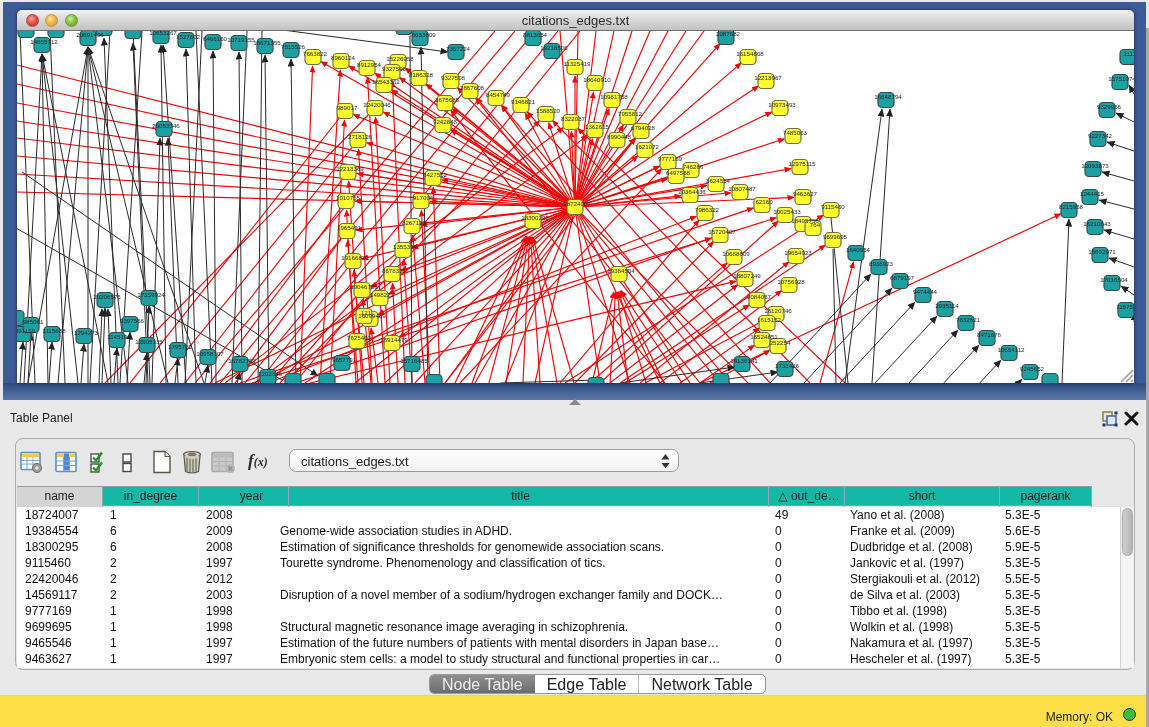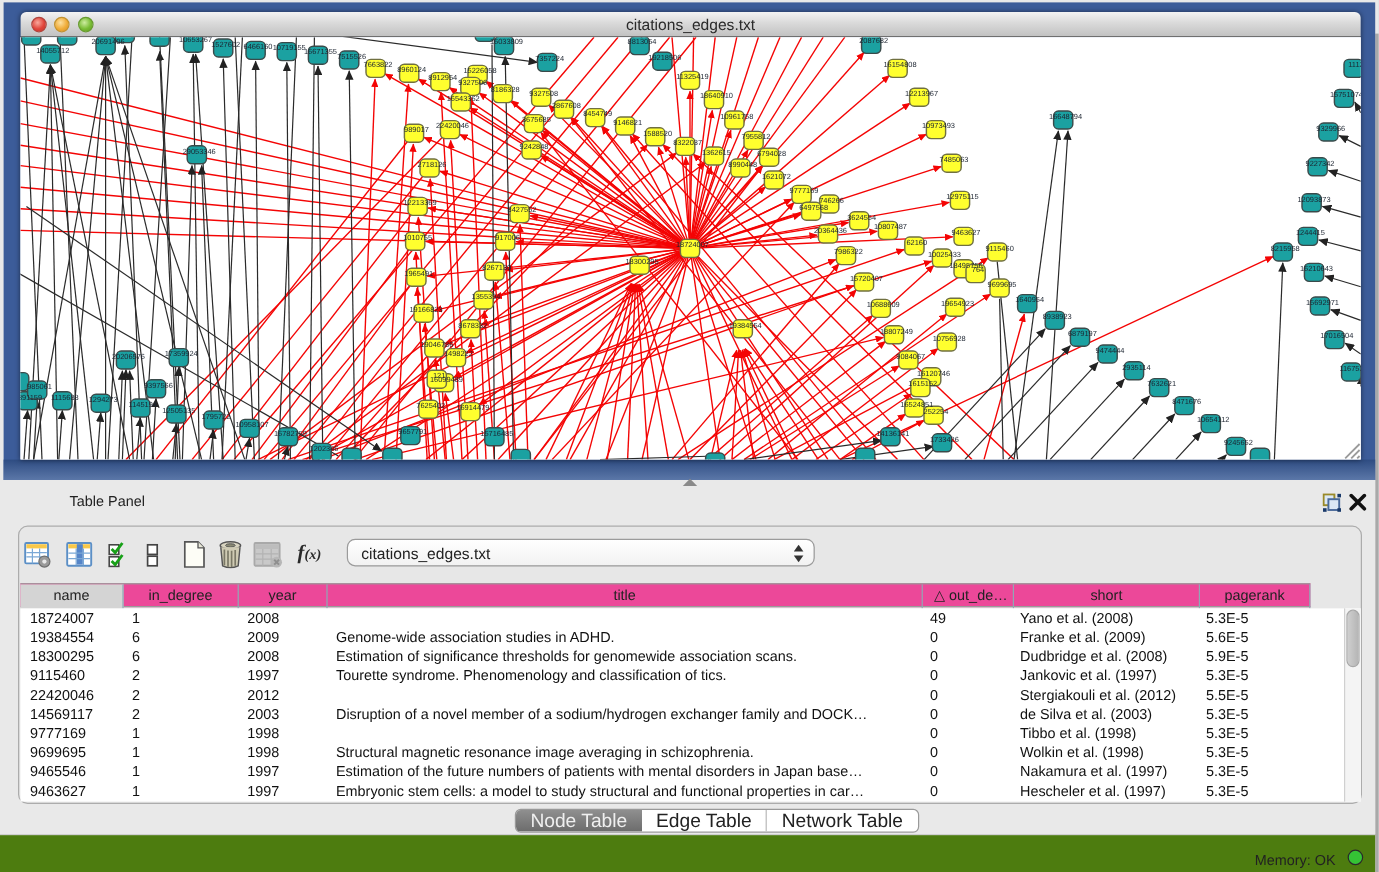--- a/index.html
+++ b/index.html
@@ -13,46 +13,46 @@
 #gwin { position:absolute; left:17px; top:10px; width:1117px; height:373px;
   border-radius:5px 5px 0 0; box-shadow:0 0 4px rgba(0,0,0,.5); }
 #titlebar { position:absolute; left:0; top:0; width:1117px; height:21px;
   background:linear-gradient(#f3f3f3,#dadada 45%,#c2c2c2);
   border-bottom:1px solid #6f6f6f; border-radius:5px 5px 0 0; }
 #titlebar .title { position:absolute; width:100%; text-align:center; top:3px;
   font-size:13px; color:#2a2a2a; }
 .tl { position:absolute; top:4px; width:13px; height:13px; border-radius:50%; }
 #canvas { position:absolute; left:0; top:21px; width:1117px; height:352px; background:#fff; }
 #tpanel { position:absolute; left:0; top:400px; width:1146px; height:327px; background:#e9e9e9; }
-#tpanel .ptitle { position:absolute; left:10px; top:11px; font-size:12px; color:#222;margin-left:48px; }
+#tpanel .ptitle { position:absolute; left:10px; top:11px; font-size:12px; color:#222; }
 #innerpanel { position:absolute; left:15px; top:38px; width:1120px; height:232px;
   border:1px solid #acacac; border-radius:8px; background:#e7e7e7; }
 #combo { position:absolute; left:289px; top:449px; width:390px; height:23px;
   background:linear-gradient(#ffffff,#f2f2f2); border:1px solid #9b9b9b; border-radius:7px; }
 #combo span { position:absolute; left:11px; top:4px; font-size:13px; color:#222; }
-#thead { position:absolute; left:17px; top:486px; height:20px; width:1075px; background:#ec4899;
+#thead { position:absolute; left:17px; top:486px; height:20px; width:1075px; background:#14b8a6;
   border-top:1px solid #9a9a9a; border-bottom:1px solid #9a9a9a; }
 #thead .h { position:absolute; top:0; height:20px; font-size:12px; color:#222;
   text-align:center; line-height:19px; border-right:1px solid #8fa8b5; }
 #tbody { position:absolute; left:17px; top:507px; width:1117px; height:161px; background:#fff; }
 .trow { position:absolute; left:17px; width:1075px; height:16px; font-size:12px; color:#111; }
 .trow span { position:absolute; top:1px; white-space:nowrap; overflow:hidden; }
 .c1 { left:8px;  width:90px; }
 .c2 { left:93px; width:90px; }
 .c3 { left:189px;width:70px; }
 .c4 { left:263px;width:492px; }
 .c5 { left:758px;width:70px; }
 .c6 { left:833px;width:150px; }
 .c7 { left:988px;width:90px; }
 #tabs { position:absolute; left:429px; top:674px; height:20px; display:flex;
   border:1px solid #9a9a9a; border-radius:5px; overflow:hidden; background:#fff; }
 #tabs div { font-size:16px; color:#222; line-height:19px; padding:0 12px; }
 #tabs .sel { background:linear-gradient(#8f8f8f,#6c6c6c); color:#efefef; }
 #tabs .dv { padding:0; width:1px; background:#b8b8b8; }
-#status { position:absolute; left:0; top:695px; width:1146px; height:32px; background:#4d7c0f;
+#status { position:absolute; left:0; top:695px; width:1146px; height:32px; background:#fde047;
   border-top:1px solid #cfcfcf; }
 #status .mem { position:absolute; right:33px; top:14px; font-size:12px; color:#222; }
 #status .dot { position:absolute; right:10px; top:12px; width:13px; height:13px;
   border-radius:50%; background:#35c335; border:1.5px solid #2a2a2a; }
 #scroll { position:absolute; left:1120px; top:507px; width:14px; height:161px;
   background:#f4f4f4; border-left:1px solid #d0d0d0; }
 #scroll .thumb { position:absolute; left:1px; top:1px; width:11px; height:48px;
   background:linear-gradient(90deg,#cfcfcf,#b5b5b5); border:1px solid #a8a8a8; border-radius:6px; }
 </style></head>
 <body>
@@ -642,21 +642,21 @@
   <div id="combo">
       <span>citations_edges.txt</span>
     <svg style="position:absolute;right:8px;top:4px" width="9" height="15">
       <path d="M4.5 0 L8.5 5.5 L0.5 5.5 z" fill="#333"></path>
       <path d="M4.5 14.5 L8.5 9 L0.5 9 z" fill="#333"></path>
     </svg>
   </div>
   <div id="thead">
     <div class="h" style="left:0;width:86px;background:#d4d4d4">name</div>
     <div class="h" style="left:86px;width:96px">in_degree</div>
-    <div class="h" style="left:182px;width:74px">year</div>
+    <div class="h" style="left:198px;width:74px">year</div>
     <div class="h" style="left:256px;width:496px">title</div>
     <div class="h" style="left:752px;width:76px;text-align:center;padding-left:5px">△ out_de…</div>
     <div class="h" style="left:828px;width:155px">short</div>
     <div class="h" style="left:983px;width:92px">pagerank</div>
   </div>
   <div id="tbody"></div>
   <div class="trow" style="top:507px">
 <span class="c1">18724007</span>
       <span class="c2">1</span>
       <span class="c3">2008</span>

